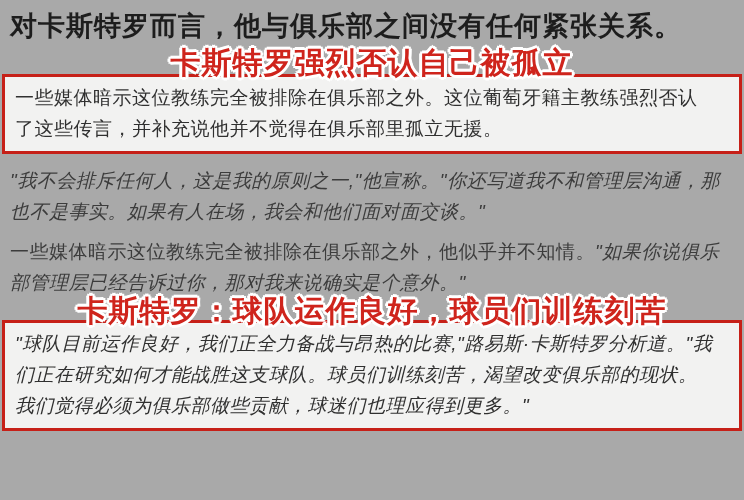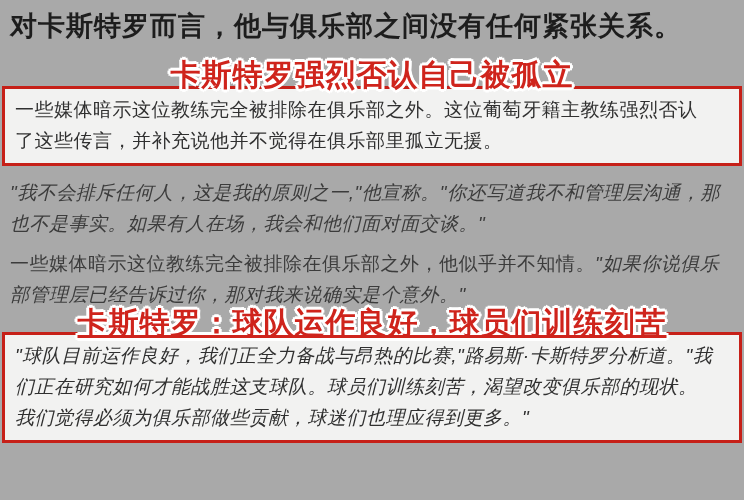--- a/index.html
+++ b/index.html
@@ -45,22 +45,22 @@
     font-weight:800;
     color:var(--red);
     letter-spacing:1px;
     text-shadow:
       -2px -2px 0 var(--outline), 0 -2px 0 var(--outline), 2px -2px 0 var(--outline),
       -2px 0 0 var(--outline), 2px 0 0 var(--outline),
       -2px 2px 0 var(--outline), 0 2px 0 var(--outline), 2px 2px 0 var(--outline),
       -3px 0 0 var(--outline), 3px 0 0 var(--outline),
       0 3px 0 var(--outline), 0 -3px 0 var(--outline);
   }
-  .heading-1{margin-top:12px;margin-bottom:-8px;}
-  .heading-2{margin-top:-6px;margin-bottom:-10px;text-decoration:underline;}
+  .heading-1{margin-top:0px;margin-bottom:-8px;}
+  .heading-2{margin-top:-6px;margin-bottom:-10px;}
   .quote-box{
     position:relative;
     z-index:1;
     margin:0 2px;
     border:3px solid var(--border-red);
     background:var(--boxbg);
     padding:5px 26px 7px 10px;
     font-size:19px;
     line-height:31px;
     color:var(--boxtext);

